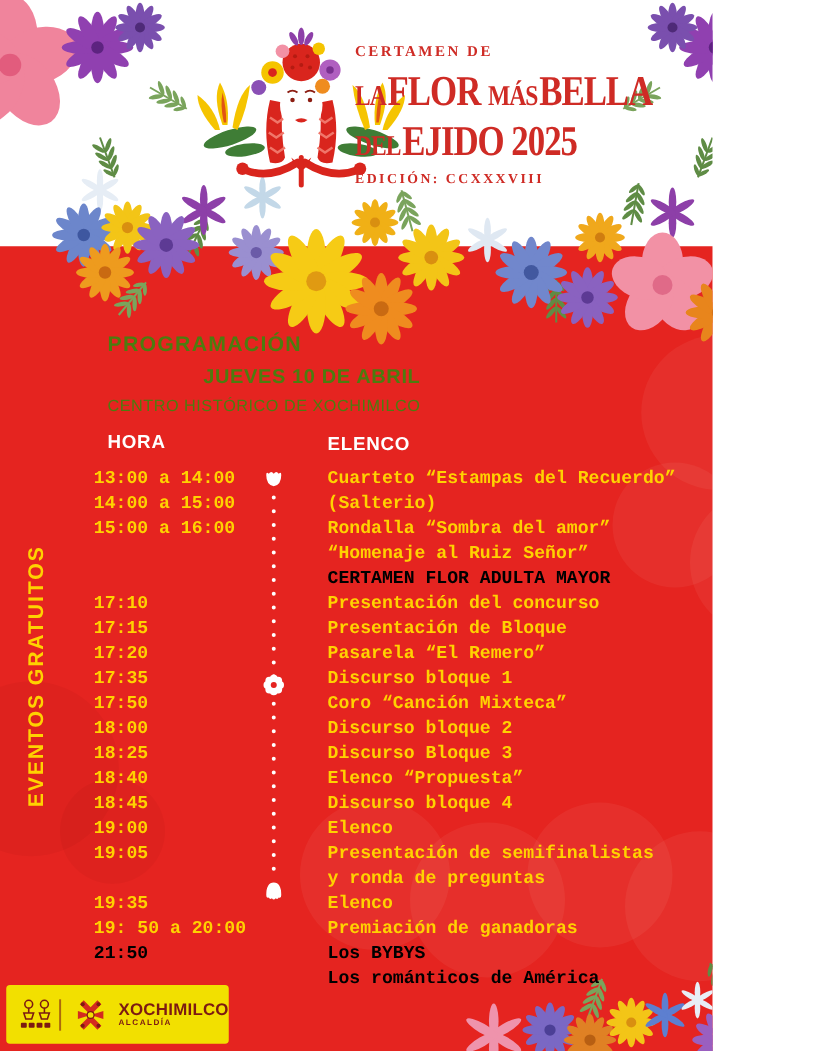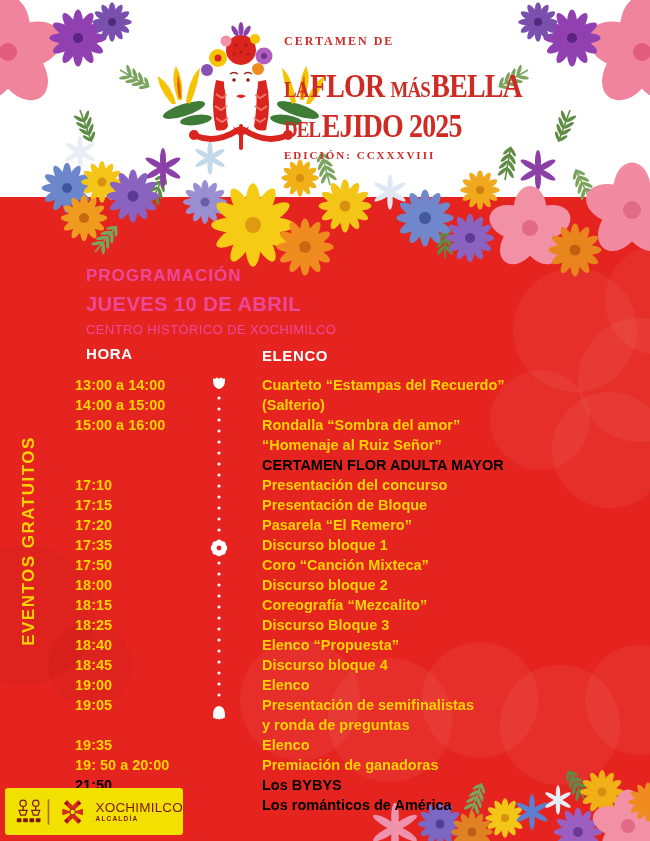--- a/index.html
+++ b/index.html
@@ -1,56 +1,56 @@
 <!DOCTYPE html>
 <html style="--red: #e52420; --yellow: #ffd200; --titlered: #cf2b25; --logoyellow: #f2e000; --maroon: #7c1a12;"><head>
 <meta charset="utf-8">
 <style>
   html,body{margin:0;padding:0;}
   #poster{
-    position:relative;width:650px;height:841px;overflow:hidden;
+    position:relative;width:570px;height:841px;overflow:hidden;
     background:#ffffff;font-family:"Liberation Sans",sans-serif;
     -webkit-font-smoothing:antialiased;
   }
   
   .red-panel{position:absolute;left:0;top:197px;width:650px;height:644px;background:var(--red,#e52420);}
   .bg-deco{position:absolute;left:0;top:0;pointer-events:none;}
   
   .emblem{position:absolute;left:146px;top:14px;}
   .title-block{position:absolute;left:284px;top:34px;width:250px;color:var(--titlered,#cf2b25);
     font-family:"Liberation Serif","DejaVu Serif",serif;font-weight:bold;}
   .kicker{font-size:12px;letter-spacing:2px;}
   .tline{display:inline-block;transform:scaleX(.82);transform-origin:left;white-space:nowrap;
     font-size:34px;line-height:1.0;letter-spacing:-1px;}
   .tline .sm{font-size:23px;}
   .tline2{margin-top:6px;}
   .edition{font-size:11px;letter-spacing:2px;margin-top:6px;}
   
-  .prog{position:absolute;left:86px;top:266px;color:#ec4899;}
+  .prog{position:absolute;left:86px;top:266px;color:#4d7c0f;}
   .prog-title{font-size:17px;font-weight:bold;letter-spacing:1px;}
-  .prog-date{font-size:20px;font-weight:600;margin-top:7px;letter-spacing:.5px;}
+  .prog-date{font-size:16px;font-weight:600;margin-top:7px;letter-spacing:.5px;text-align:right;}
   .prog-venue{font-size:13px;font-weight:400;margin-top:6px;letter-spacing:.4px;}
   .cols{position:absolute;left:86px;top:345px;width:460px;color:#fff;font-size:15px;font-weight:bold;letter-spacing:.6px;}
   .col-elenco{position:absolute;left:176px;top:2px;}
   
   .schedule{position:absolute;left:75px;top:375px;width:500px;}
-  .row{display:flex;height:20px;align-items:center;}
+  .row{display:flex;height:20px;font-family:Liberation Mono, monospace;}
   .time{width:187px;color:var(--yellow,#ffd200);font-size:14.5px;font-weight:bold;}
   .event{flex:1;color:var(--yellow,#ffd200);font-size:14.5px;font-weight:bold;white-space:nowrap;}
   .row.white .time,.row.white .event{color:#000000;}
   .divider{position:absolute;left:205px;top:376px;pointer-events:none;}
   
   .side-label{position:absolute;left:-85px;top:530px;width:230px;height:22px;
     transform:rotate(-90deg);color:var(--yellow,#ffd200);
     font-size:17px;font-weight:bold;letter-spacing:1.5px;text-align:center;}
   
   .footer-logo{position:absolute;left:5px;top:788px;width:178px;height:47px;
     background:var(--logoyellow,#f2e000);border-radius:3px;display:flex;align-items:center;}
   .logo-text{margin-left:6px;color:var(--maroon,#7c1a12);line-height:1;}
-  .logo-name{font-size:13.5px;font-weight:normal;letter-spacing:.2px;}
+  .logo-name{font-size:13.5px;font-weight:bold;letter-spacing:.2px;}
   .logo-sub{font-size:6.5px;font-weight:bold;letter-spacing:1.2px;margin-top:2px;}
 </style>
 </head>
 <body>
 
 <div id="poster">
 
   <div class="red-panel"></div>
 
   <svg class="bg-deco" width="650" height="841">
@@ -272,21 +272,21 @@
       <path d="M98 116 Q120 130 140 122"></path>
     </g>
     <circle cx="48" cy="121" r="5" fill="#d9251d"></circle>
     <circle cx="142" cy="121" r="5" fill="#d9251d"></circle>
     <path d="M87 112 Q95 132 103 112 Q95 120 87 112 Z" fill="#d9251d"></path>
     <path d="M95 112 L95 134" stroke="#d9251d" stroke-width="4" stroke-linecap="round"></path>
   </svg>
 
   <div class="title-block">
     <div class="kicker">CERTAMEN DE</div>
-    <div style="margin-top:20px;">
+    <div style="margin-top:8px;">
       <span class="tline"><span class="sm">LA</span> <span>FLOR</span> <span class="sm">MÁS</span> <span>BELLA</span></span>
     </div>
     <div class="tline2">
       <span class="tline"><span class="sm">DEL</span> <span>EJIDO 2025</span></span>
     </div>
     <div class="edition">EDICIÓN: CCXXXVIII</div>
   </div>
 
   <div class="prog">
     <div class="prog-title">PROGRAMACIÓN</div>
@@ -336,24 +336,20 @@
         <div class="time">17:35</div>
         <div class="event">Discurso bloque 1</div>
       </div>
       <div class="row">
         <div class="time">17:50</div>
         <div class="event">Coro “Canción Mixteca”</div>
       </div>
       <div class="row">
         <div class="time">18:00</div>
         <div class="event">Discurso bloque 2</div>
-      </div>
-      <div class="row">
-        <div class="time">18:15</div>
-        <div class="event">Coreografía “Mezcalito”</div>
       </div>
       <div class="row">
         <div class="time">18:25</div>
         <div class="event">Discurso Bloque 3</div>
       </div>
       <div class="row">
         <div class="time">18:40</div>
         <div class="event">Elenco “Propuesta”</div>
       </div>
       <div class="row">

